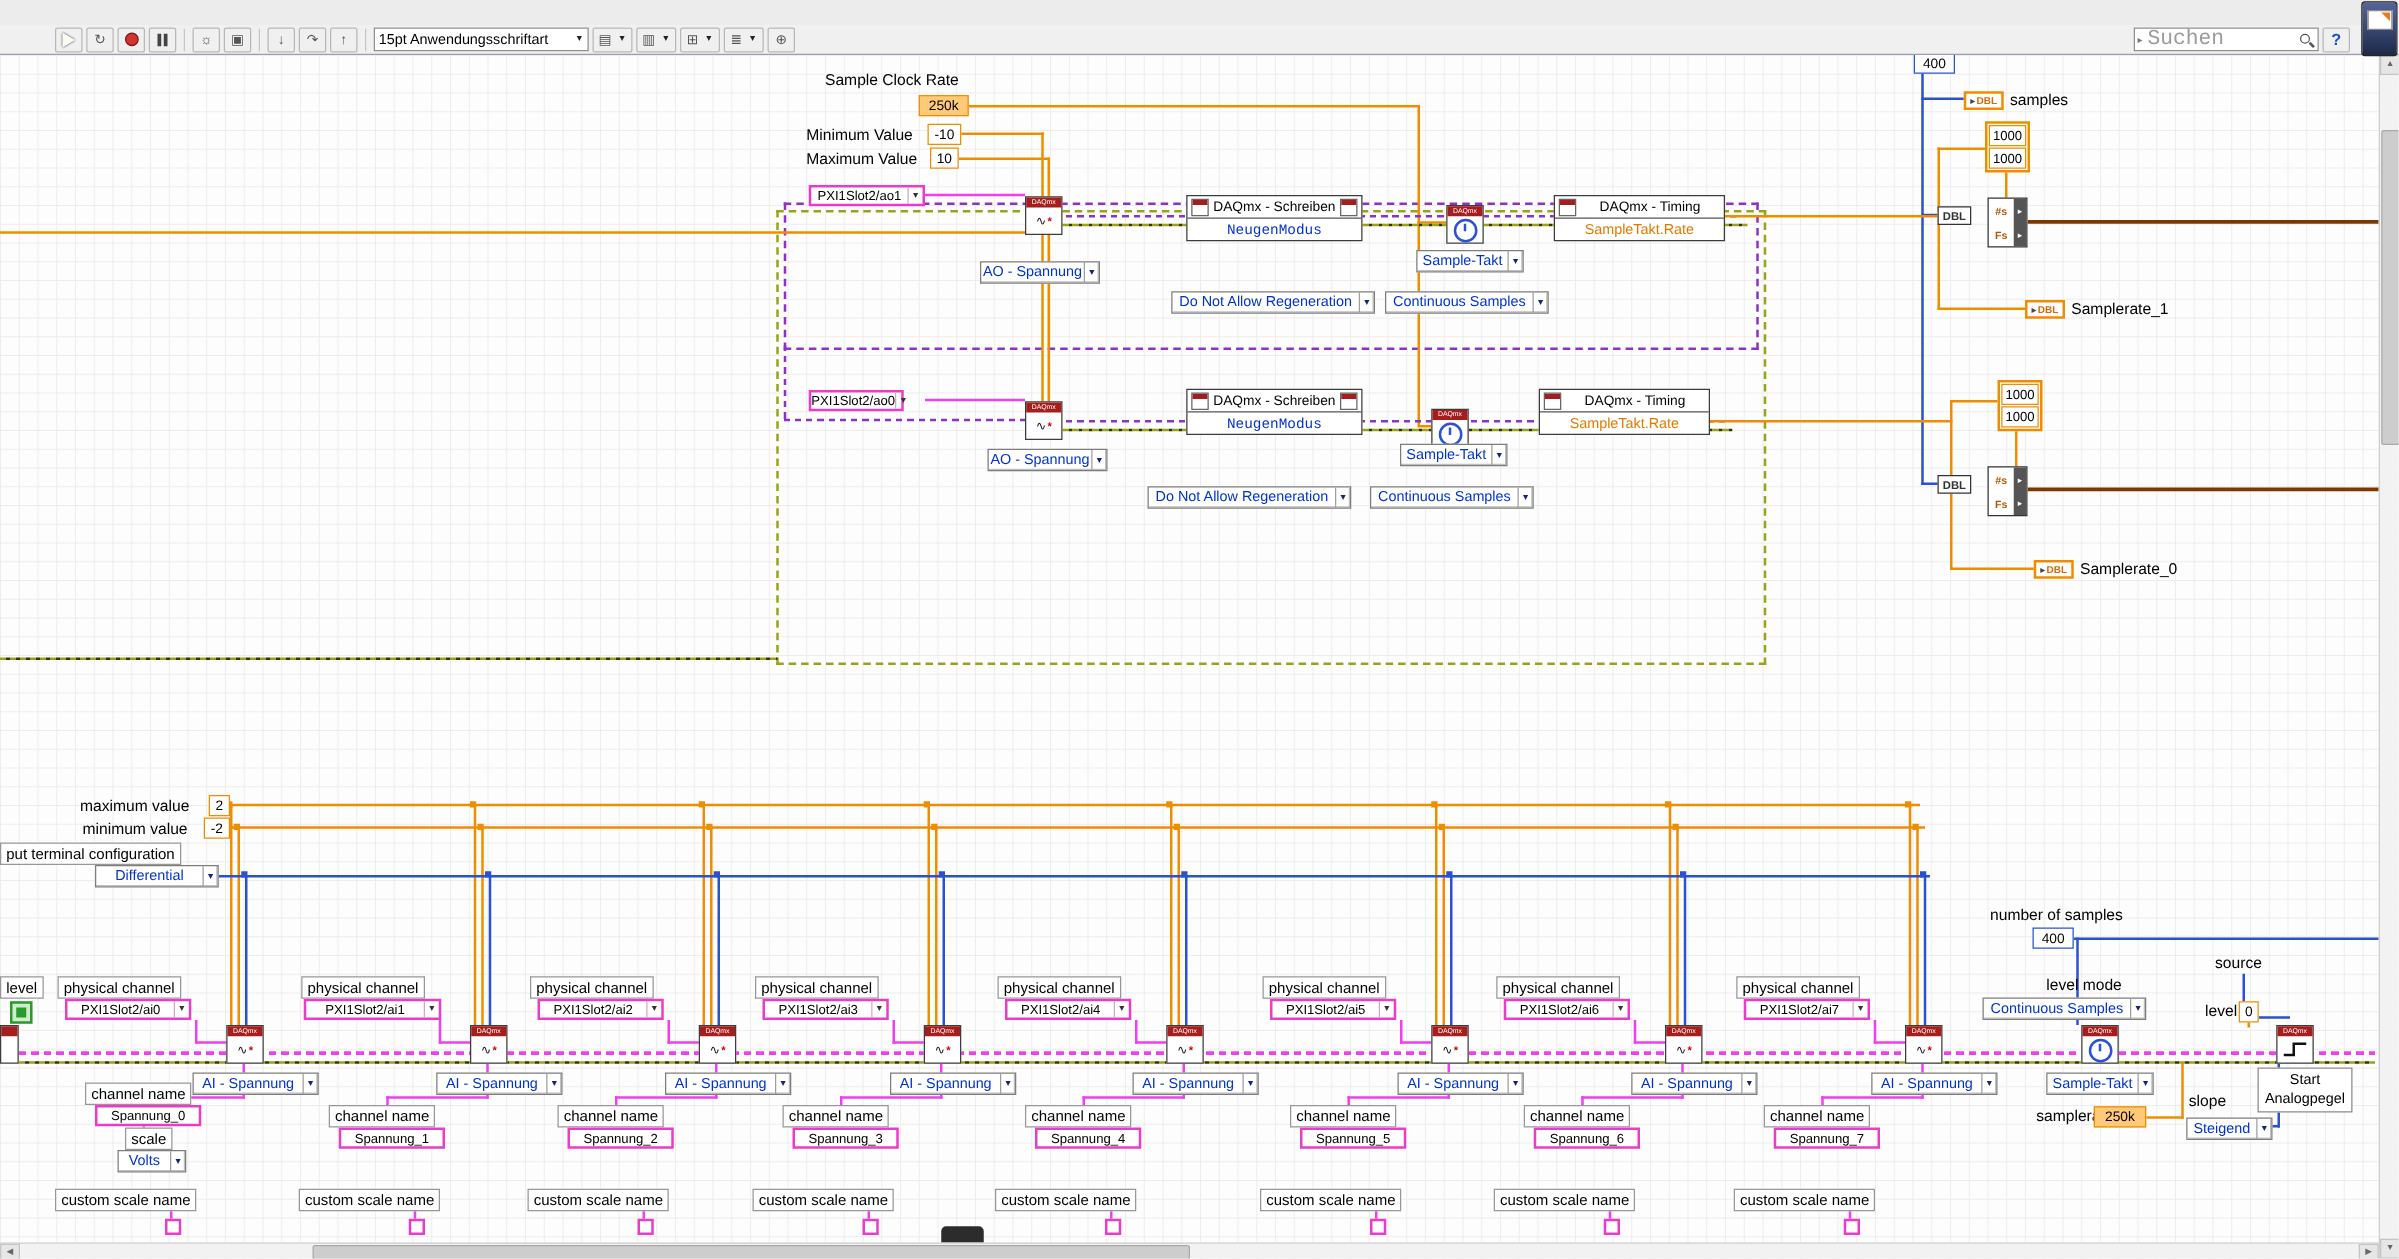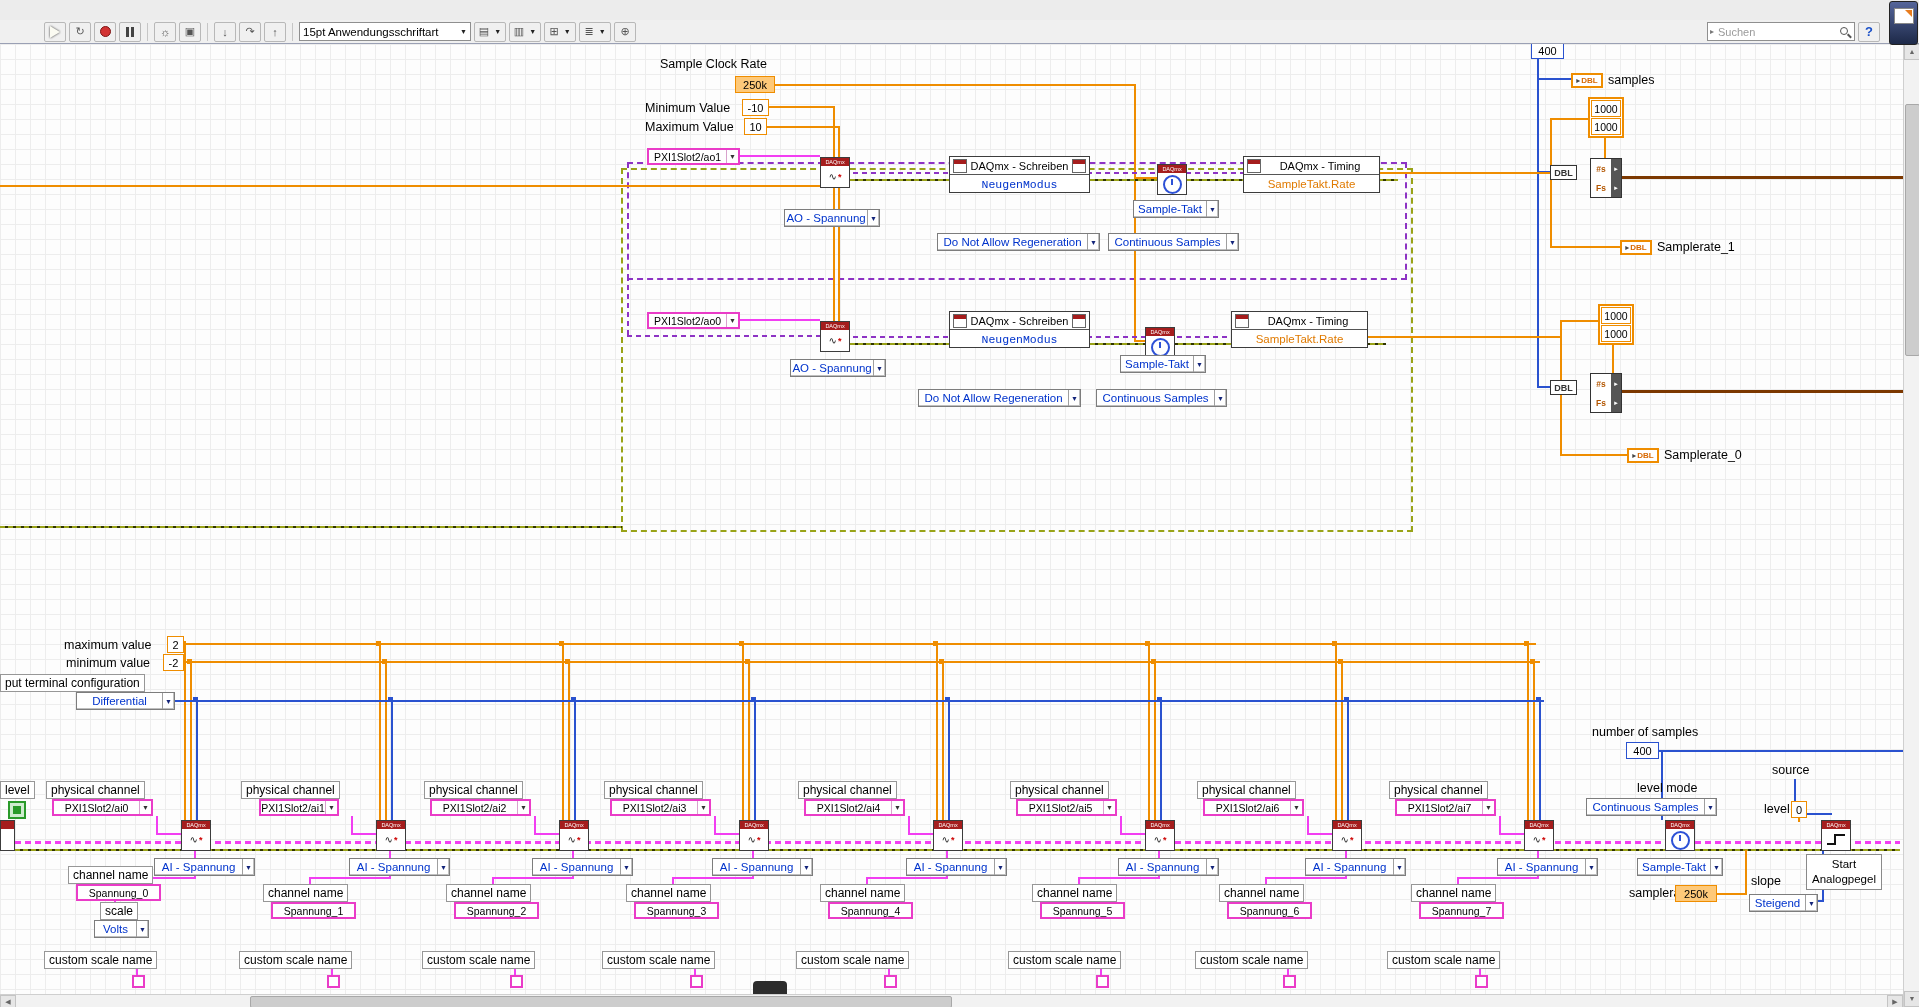--- a/index.html
+++ b/index.html
@@ -24,22 +24,22 @@
   .pause-b{width:2px;height:10px;border-left:3px solid #444;border-right:3px solid #444;}
   .font-select{height:19px;width:172px;background:#fff;border:1px solid #8f8f8f;display:flex;align-items:center;
                font-size:11.5px;padding:0 3px;box-sizing:border-box;}
   .font-select .fs-label{flex:1;white-space:nowrap;overflow:hidden;}
   .dd-arr{font-size:7px;color:#222;padding-left:3px;}
   .tdd{width:32px;height:20px;background:#f0f0f0;border:1px solid #b8b8b8;border-radius:2px;
        display:flex;align-items:center;justify-content:center;gap:2px;font-size:11px;color:#555;padding:0;}
   .tspacer{flex:1;}
   .search{width:148px;height:19px;background:#fff;border:1px solid #8f8f8f;display:flex;align-items:center;box-sizing:border-box;}
   .s-pre{font-size:8px;color:#777;padding:0 2px;}
-  .search input{flex:1;border:none;outline:none;font-size:11px;min-width:0;background:transparent;
-                font-family:Liberation Sans, sans-serif;color:#333;}
+  .search input{flex:1;border:none;outline:none;font-size:17px;min-width:0;background:transparent;
+                font-family:Liberation Mono, monospace;color:#333;}
   .search input::placeholder{color:#9a9a9a;}
   .mag{position:relative;width:14px;height:14px;margin-right:2px;}
   .mag::before{content:"";position:absolute;left:2px;top:2px;width:6px;height:6px;border:1.6px solid #555;border-radius:50%;}
   .mag::after{content:"";position:absolute;left:9px;top:10px;width:5px;height:1.8px;background:#555;transform:rotate(45deg);}
   .help-btn{color:#1a50c8;font-weight:bold;font-size:13px;}
   .corner-icon{position:absolute;top:1px;right:1px;width:27px;height:42px;background:linear-gradient(#55659a,#1d2948);
                border:1px solid #222;border-radius:3px;z-index:10;}
   .corner-icon .vi{position:absolute;left:4px;top:6px;width:18px;height:14px;background:#fff;border:1px solid #888;}
   .corner-icon .vi::after{content:"";position:absolute;right:1px;top:1px;width:0;height:0;
                border-left:7px solid transparent;border-top:7px solid #e87c1e;}
@@ -264,21 +264,21 @@
         <span class="ring-arr">▼</span>
     </div>
     <div class="big-node" style="left:1243px;top:112px;width:137px">
       <div class="bn-hdr">
         <span class="mini-daq"></span>
         <span class="bn-title">DAQmx - Timing</span>
       </div>
       <div class="bn-sub bn-orange">SampleTakt.Rate</div>
     </div>
 
-    <div class="pinkbox" style="left:647px;top:268px;width:93px">
+    <div class="pinkbox" style="left:647px;top:268px;width:76px">
       <span class="pb-txt">PXI1Slot2/ao0</span>
       <span class="pb-arr">▼</span>
     </div>
     <div class="daq-node" style="left:820px;top:277px;height:31px">
       <div class="strip">DAQmx</div>
       <div class="nbody">
           <span class="sine">∿</span>
           <span class="star">*</span>
         </div>
     </div>
@@ -433,21 +433,21 @@
     <div class="wire w-or w-dot" style="left:143px;top:22px;width:5px;height:5px"></div>
     <div class="wire w-bl w-dot" style="left:149px;top:60px;width:5px;height:5px"></div>
     <div class="wire w-mg" style="left:112px;top:179px;width:2px;height:19px"></div>
     <div class="wire w-mg" style="left:112px;top:196px;width:27px;height:2px"></div>
     <div class="wire w-mg" style="left:70px;top:240px;width:2px;height:27px"></div>
     <div class="wire w-mg" style="left:70px;top:240px;width:82px;height:2px"></div>
     <div class="wire w-mg" style="left:150px;top:214px;width:2px;height:28px"></div>
     <div class="wire w-mg" style="left:92px;top:331px;width:2px;height:8px"></div>
 
     <div class="flabel" style="left:2px;top:144px">physical channel</div>
-    <div class="pinkbox" style="left:20px;top:162px;width:80px">
+    <div class="pinkbox" style="left:4px;top:162px;width:110px">
       <span class="pb-txt">PXI1Slot2/ai1</span>
       <span class="pb-arr">▼</span>
     </div>
     <div class="daq-node" style="left:137px;top:183px;height:31px">
       <div class="strip">DAQmx</div>
       <div class="nbody">
               <span class="sine">∿</span>
               <span class="star">*</span>
             </div>
     </div>

